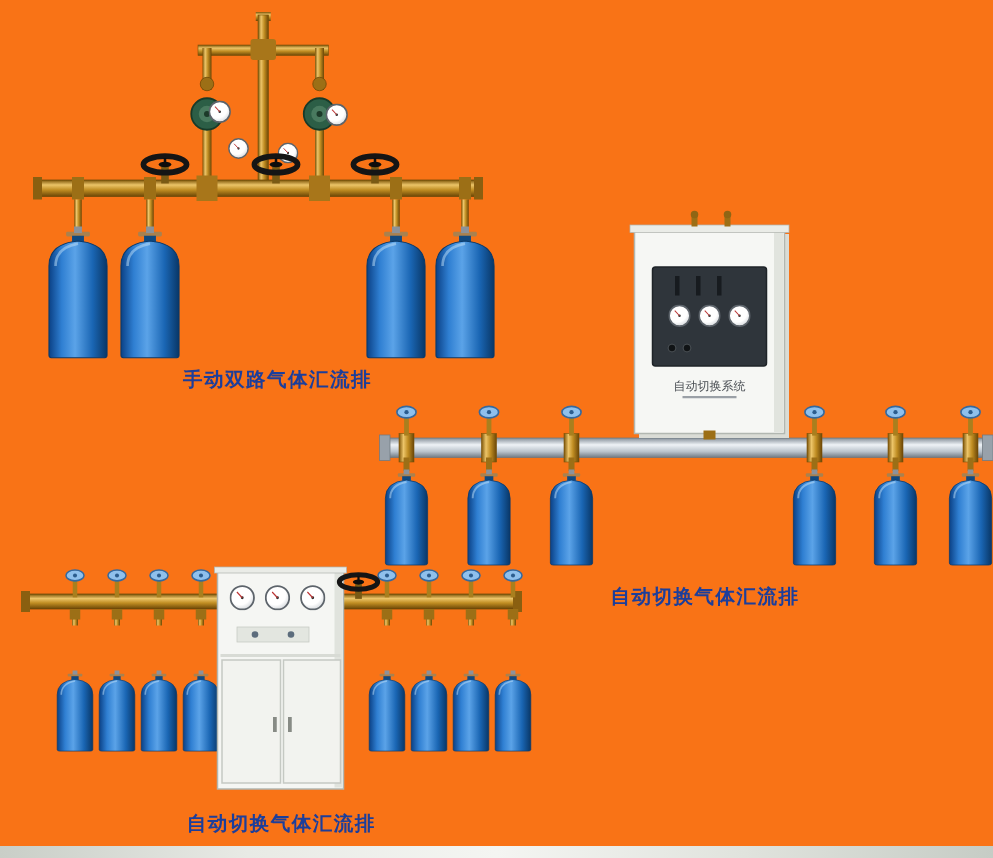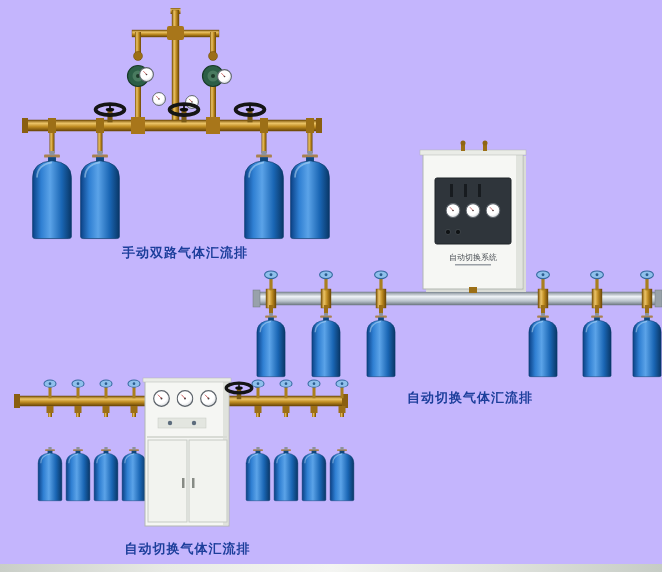--- a/index.html
+++ b/index.html
@@ -1,17 +1,17 @@
 <!DOCTYPE html>
 <html><head>
 <meta charset="utf-8">
 <style>
   html,body{margin:0;padding:0;}
   body{font-family:"DejaVu Sans","Liberation Sans",sans-serif;background:#fff;}
-  #canvas{position:relative;width:662px;height:572px;background:#c4b5fd;overflow:hidden;}
+  #canvas{position:relative;width:662px;height:572px;background:#f97316;overflow:hidden;}
   .product{position:absolute;}
   .illus{display:block;}
   .caption{
     position:absolute;
     text-align:center;
     font-size:13px;
     font-weight:bold;
     letter-spacing:1px;
     color:#1c3e9b;
   }

